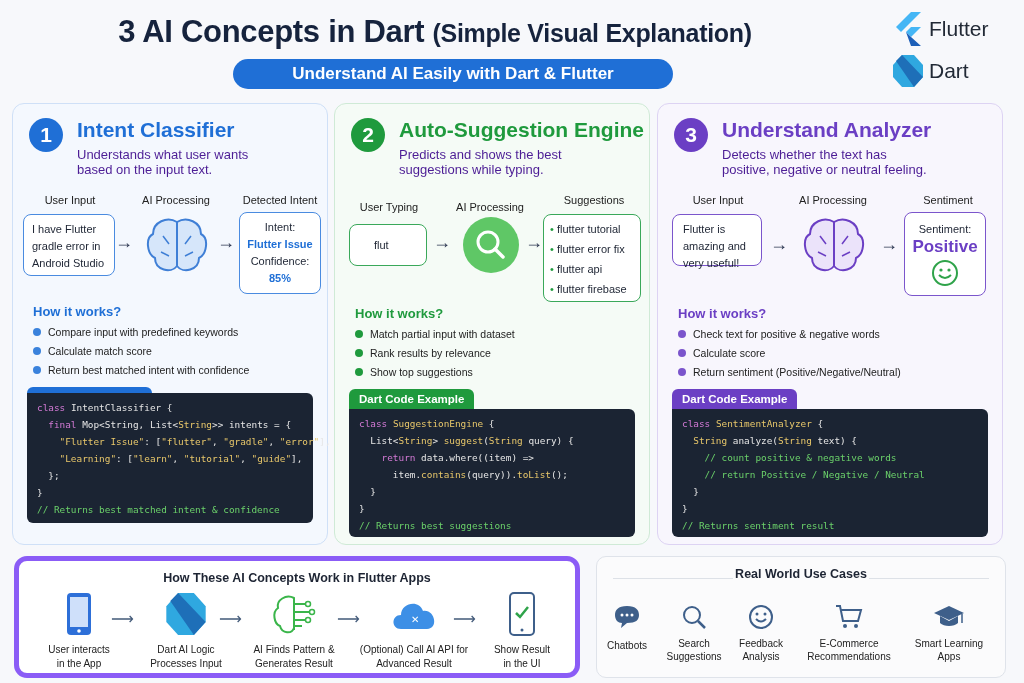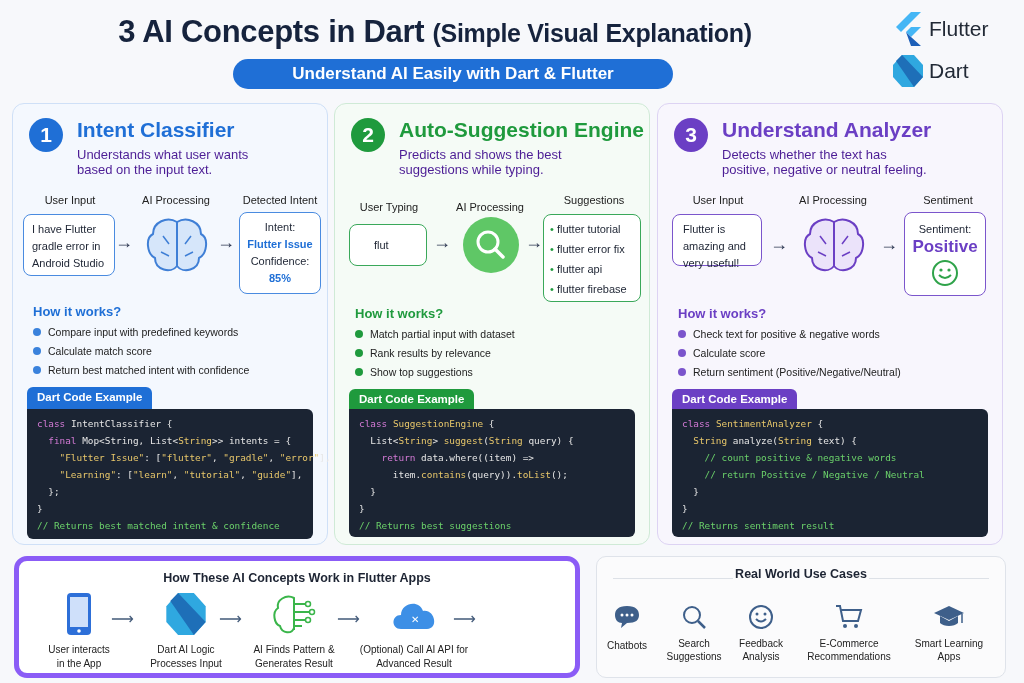--- a/index.html
+++ b/index.html
@@ -83,21 +83,21 @@
     </div>
   <div class="bul" style="top:241px">
       <span class="dot" style="background:#3a82dc"></span>
       <span>Calculate match score</span>
     </div>
   <div class="bul" style="top:260px">
       <span class="dot" style="background:#3a82dc"></span>
       <span>Return best matched intent with confidence</span>
     </div>
   <div class="tag" style="top:283px;background:#1f6fd6">Dart Code Example</div>
-  <div class="code" style="top:305px;height:130px"><span class="kw">class</span> IntentClassifier {
+  <div class="code" style="top:289px;height:130px"><span class="kw">class</span> IntentClassifier {
   <span class="kw">final</span> Mop&lt;String, List&lt;<span class="ty">String</span>&gt;&gt; intents = {
     <span class="st">"Flutter Issue"</span>: [<span class="st">"flutter"</span>, <span class="st">"gradle"</span>, <span class="st">"error"</span>],
     <span class="st">"Learning"</span>: [<span class="st">"learn"</span>, <span class="st">"tutorial"</span>, <span class="st">"guide"</span>],
   };
 }
 <span class="cm">// Returns best matched intent &amp; confidence</span></div>
 </div>
 
 <div class="card c2">
   <div class="num" style="background:#1f9a3d">2</div>
@@ -232,20 +232,30 @@
   <div class="step" style="left:340px">
     <div class="ic">
         <svg width="50" height="34" viewBox="0 0 50 34">
           <path d="M12 32 C2 32 2 18 12 18 C12 6 30 2 34 14 C46 12 50 32 38 32 Z" fill="#3d8fe6"></path>
           <text x="22" y="26" font-size="10" fill="#fff" font-family="DejaVu Sans, sans-serif">✕</text>
         </svg>
       </div>
     <div>(Optional) Call AI API for Advanced Result</div>
   </div>
   <div class="barr" style="left:434px">⟶</div>
+  <div class="step" style="left:448px">
+    <div class="ic">
+        <svg width="26" height="44" viewBox="0 0 26 44">
+          <rect x="1" y="1" width="24" height="42" rx="4" fill="none" stroke="#3e5f8a" stroke-width="2"></rect>
+          <path d="M7 21 L11 25 L19 15" stroke="#2fa34a" stroke-width="2.5" fill="none"></path>
+          <circle cx="13" cy="38" r="1.5" fill="#3e5f8a"></circle>
+        </svg>
+      </div>
+    <div style="padding:0 22px">Show Result in the UI</div>
+  </div>
 </div>
 
 <div class="bottom2">
   <div style="position:absolute;top:21px;left:16px;width:120px;height:1px;background:#dde1e7"></div>
   <div style="position:absolute;top:21px;right:16px;width:120px;height:1px;background:#dde1e7"></div>
   <div class="btitle">Real World Use Cases</div>
   <div class="uc" style="left:2px;width:56px">
     <div class="ic">
         <svg width="26" height="24" viewBox="0 0 26 24">
           <path d="M13 1 C4 1 1 5 1 10 C1 15 4 18 8 18 L7 23 L13 18 C22 18 25 15 25 10 C25 5 22 1 13 1Z" fill="#3e5f8a"></path>

